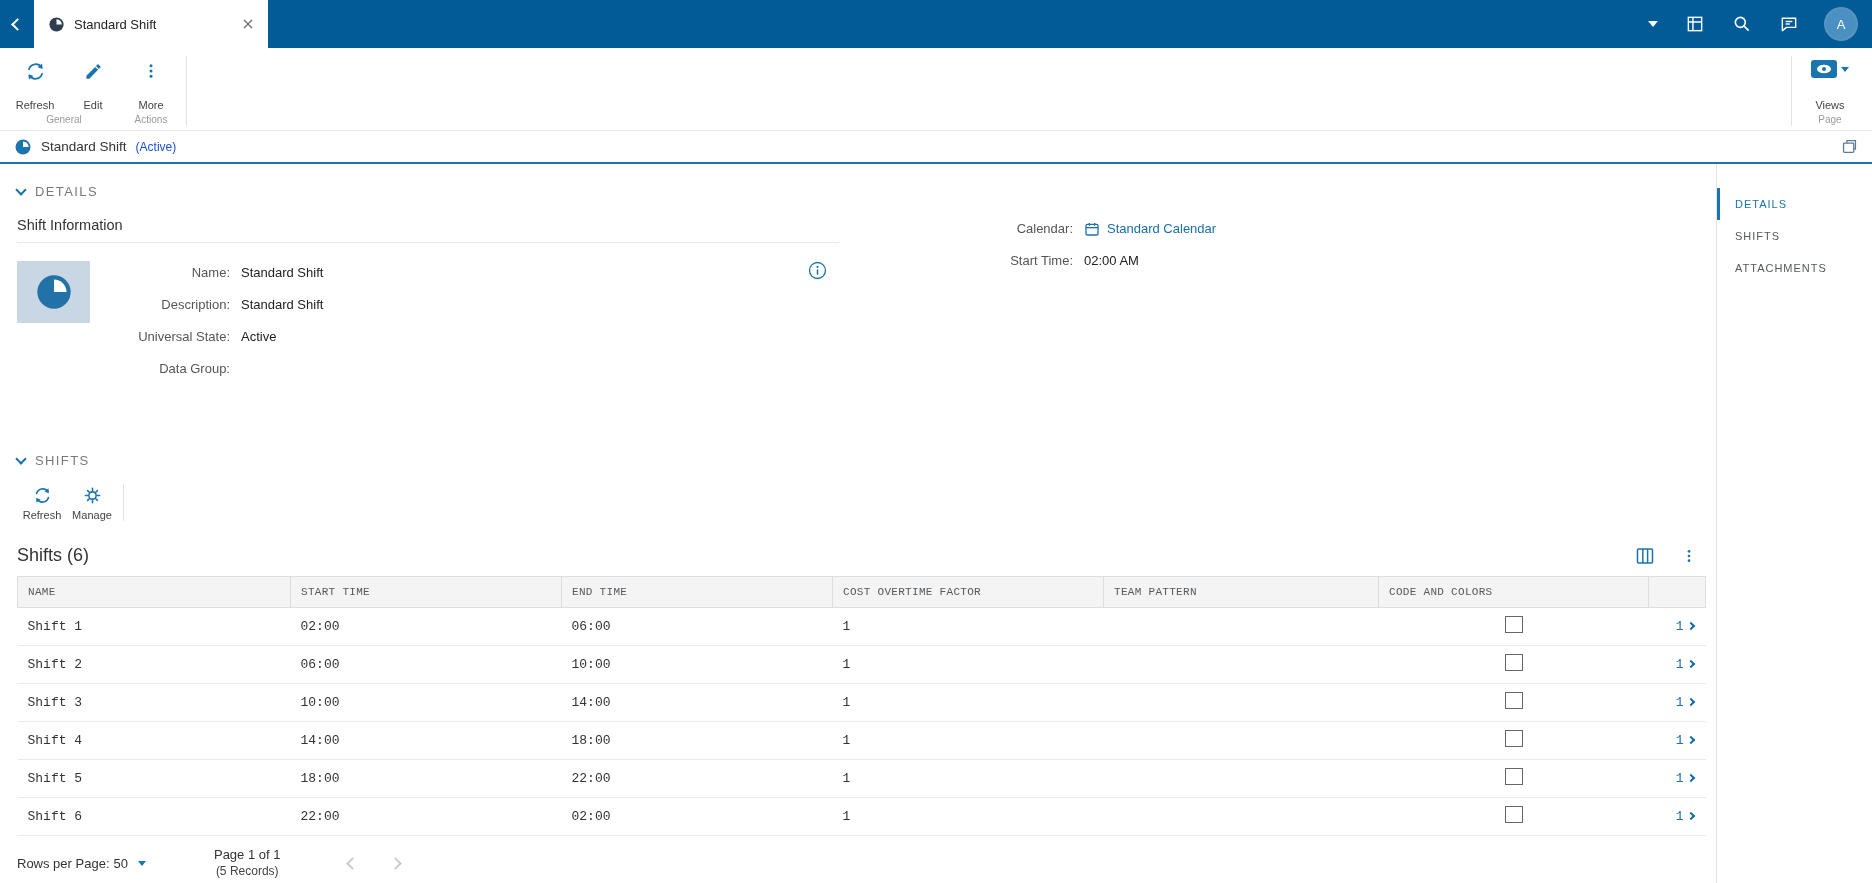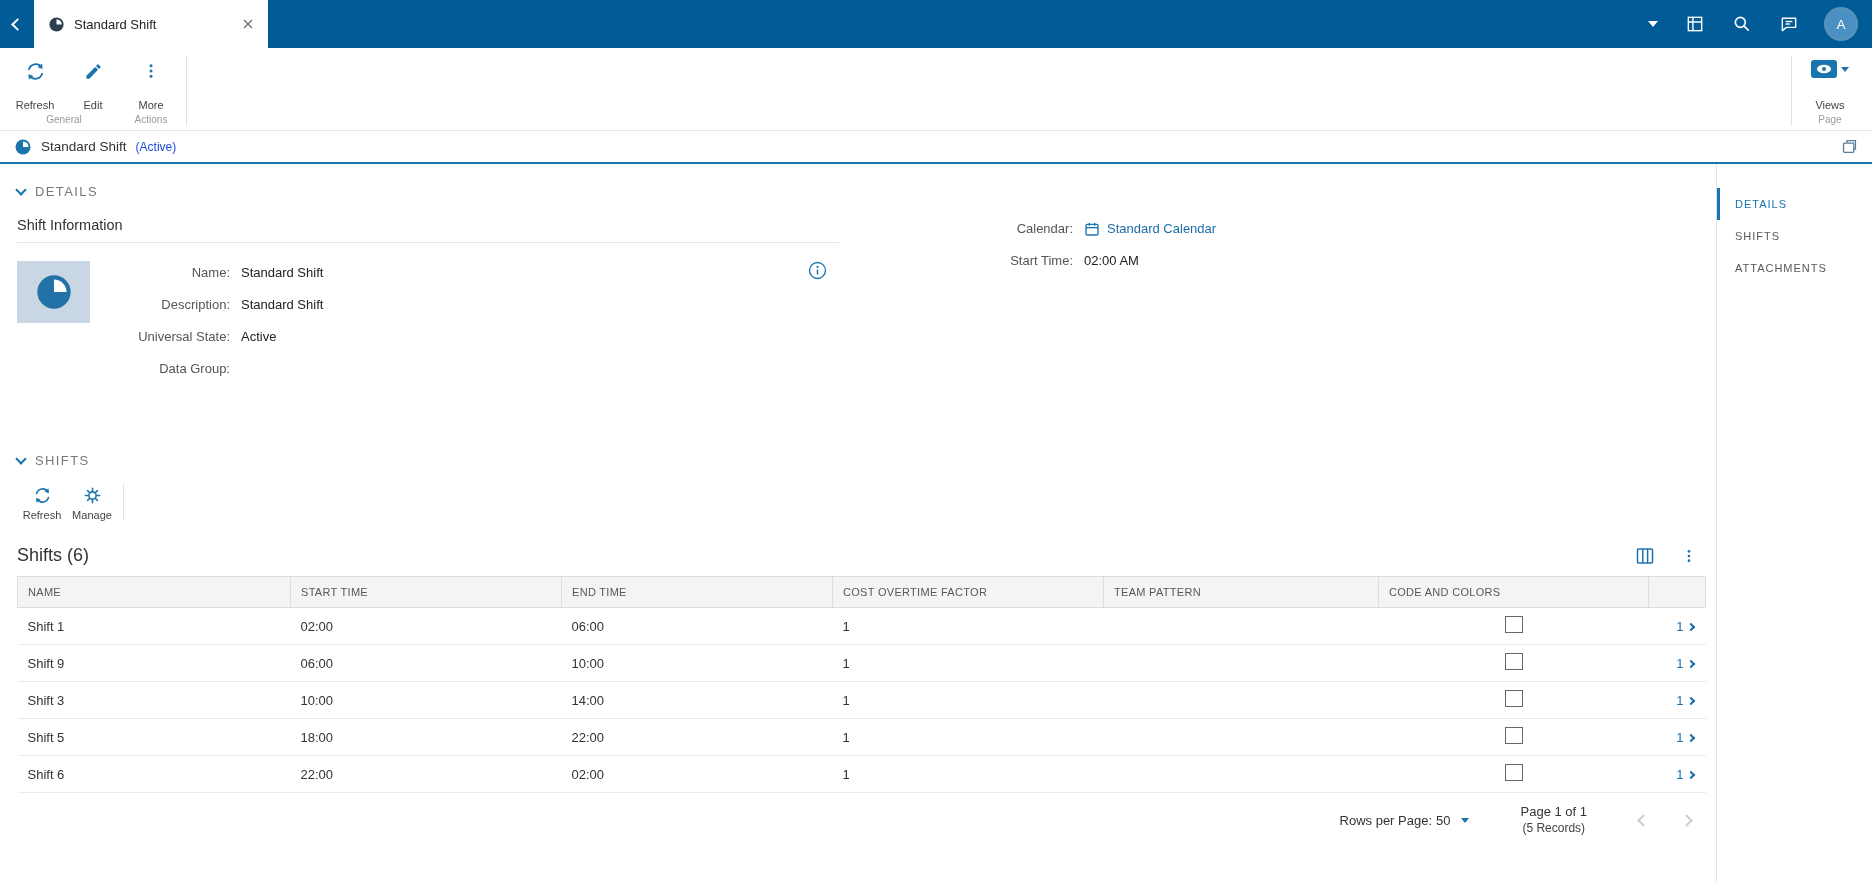--- a/index.html
+++ b/index.html
@@ -71,31 +71,31 @@
   .mini-toolbar { display:flex; margin-top:16px; }
   .mini-toolbar .rbtn { width:50px; padding-top:2px; gap:4px; }
   .mini-toolbar .ricon { width:19px; height:19px; }
   .mini-sep { width:1px; background:#e3e3e3; margin:0 6px; }
 
   .table-titlerow { width:1688px; display:flex; align-items:center; margin-top:24px; padding-bottom:10px; }
   .table-title { font-size:18px; color:#333; }
   .tt-icons { margin-left:auto; display:flex; align-items:center; gap:26px; padding-right:8px; }
   .tt-icons .tb-ic { cursor:pointer; }
 
-  table.shifts { width:1688px; border-collapse:collapse; table-layout:fixed; }
+  table.shifts { width:1688px; border-collapse:collapse; table-layout:fixed;font-family:Liberation Mono, monospace; }
   thead th { background:#f4f4f4; border:1px solid #ddd; font-size:11px; font-weight:normal; color:#55595c;
     text-align:left; padding:9px 10px; letter-spacing:.3px; cursor:pointer; }
   thead th.center { }
   tbody td { border-bottom:1px solid #eaeaea; padding:8px 10px; height:35px; color:#333; font-size:13px; }
   td.code-cell { text-align:center; }
   .code-box { display:inline-block; width:18px; height:17px; border:1px solid #666; background:#fff; cursor:pointer; }
   td.link-cell { text-align:right; padding-right:12px; color:var(--link); cursor:pointer; white-space:nowrap; }
   .rchev { display:inline-block; border:solid var(--link); border-width:0 2px 2px 0; width:6px; height:6px; transform:rotate(-45deg); margin-left:4px; margin-bottom:1px; }
 
-  .pagination { width:1688px; display:flex; align-items:center; justify-content:flex-end; gap:52px; margin-top:10px; }
+  .pagination { width:1688px; display:flex; align-items:center; justify-content:flex-start; gap:68px; margin-top:10px; }
   .rpp { display:flex; align-items:center; gap:4px; cursor:pointer; color:#333; }
   .rpp .views-caret { margin-left:6px; border-top-color:var(--accent); }
   .page-info { text-align:center; line-height:17px; }
   .page-info .records { font-size:12px; color:#444; }
   .page-nav { display:flex; gap:34px; padding-right:14px; }
   .page-nav .nchev { display:inline-block; border:solid #cccccc; border-width:0 2px 2px 0; width:9px; height:9px; cursor:pointer; }
   .nchev.prev { transform:rotate(135deg); }
   .nchev.next { transform:rotate(-45deg); }
 
   
@@ -375,32 +375,41 @@
             <tr>
               <td>Shift 1</td>
               <td>02:00</td>
               <td>06:00</td>
               <td>1</td>
               <td></td>
               <td class="code-cell"><span class="code-box"></span></td>
               <td class="link-cell">1<span class="rchev"></span></td>
             </tr>
             <tr>
-              <td>Shift 9</td>
+              <td>Shift 2</td>
               <td>06:00</td>
               <td>10:00</td>
               <td>1</td>
               <td></td>
               <td class="code-cell"><span class="code-box"></span></td>
               <td class="link-cell">1<span class="rchev"></span></td>
             </tr>
             <tr>
               <td>Shift 3</td>
               <td>10:00</td>
               <td>14:00</td>
+              <td>1</td>
+              <td></td>
+              <td class="code-cell"><span class="code-box"></span></td>
+              <td class="link-cell">1<span class="rchev"></span></td>
+            </tr>
+            <tr>
+              <td>Shift 4</td>
+              <td>14:00</td>
+              <td>18:00</td>
               <td>1</td>
               <td></td>
               <td class="code-cell"><span class="code-box"></span></td>
               <td class="link-cell">1<span class="rchev"></span></td>
             </tr>
             <tr>
               <td>Shift 5</td>
               <td>18:00</td>
               <td>22:00</td>
               <td>1</td>

